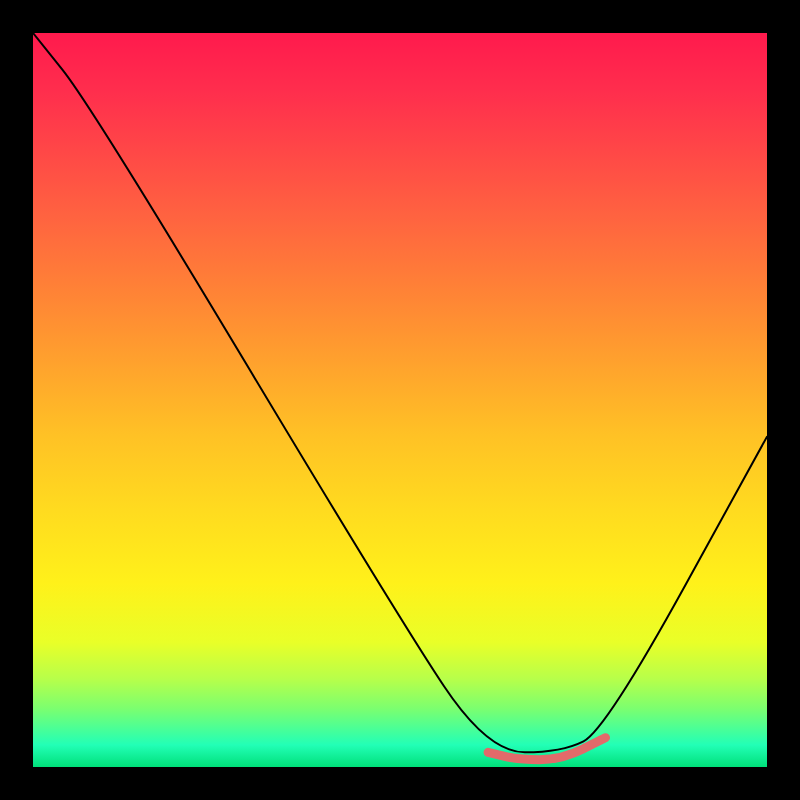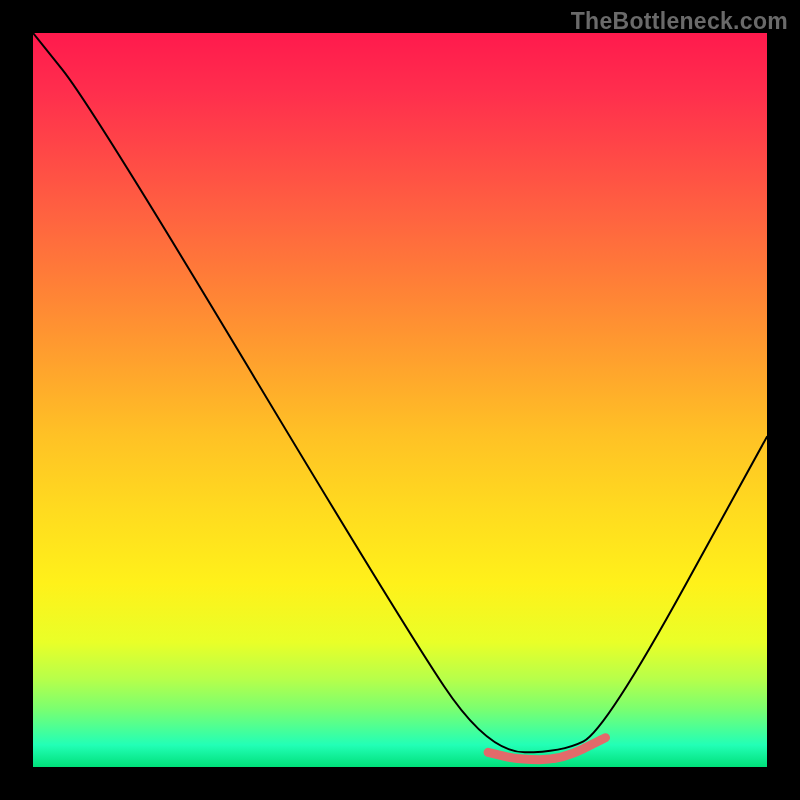--- a/index.html
+++ b/index.html
@@ -64,14 +64,13 @@
 </head>
 <body>
 
 <div class="frame">
   <div class="plot">
     <svg class="curve" viewBox="0 0 734 734" preserveAspectRatio="none">
       <path fill="none" stroke="#000" stroke-width="2" stroke-linecap="round" d="M 0 0 Q 0 0 29.36 36.69999999999999 Q 58.72 73.39999999999998 212.85999999999999 330.3 Q 367 587.2 411.03999999999996 653.26 Q 455.08 719.32 491.78 719.32 Q 528.48 719.32 550.5 708.31 Q 572.52 697.3 653.26 550.5 T 734 403.7"></path>
       <path fill="none" stroke="#e26a6a" stroke-width="9" stroke-linecap="round" d="M 455.08 719.32 Q 455.08 719.32 469.76 722.99 Q 484.44 726.66 506.46000000000004 726.66 Q 528.48 726.66 550.5 715.65 T 572.52 704.64"></path>
     </svg>
   </div>
-  <div class="watermark">TheBottleneck.com</div>
 </div>
 
 </body></html>

